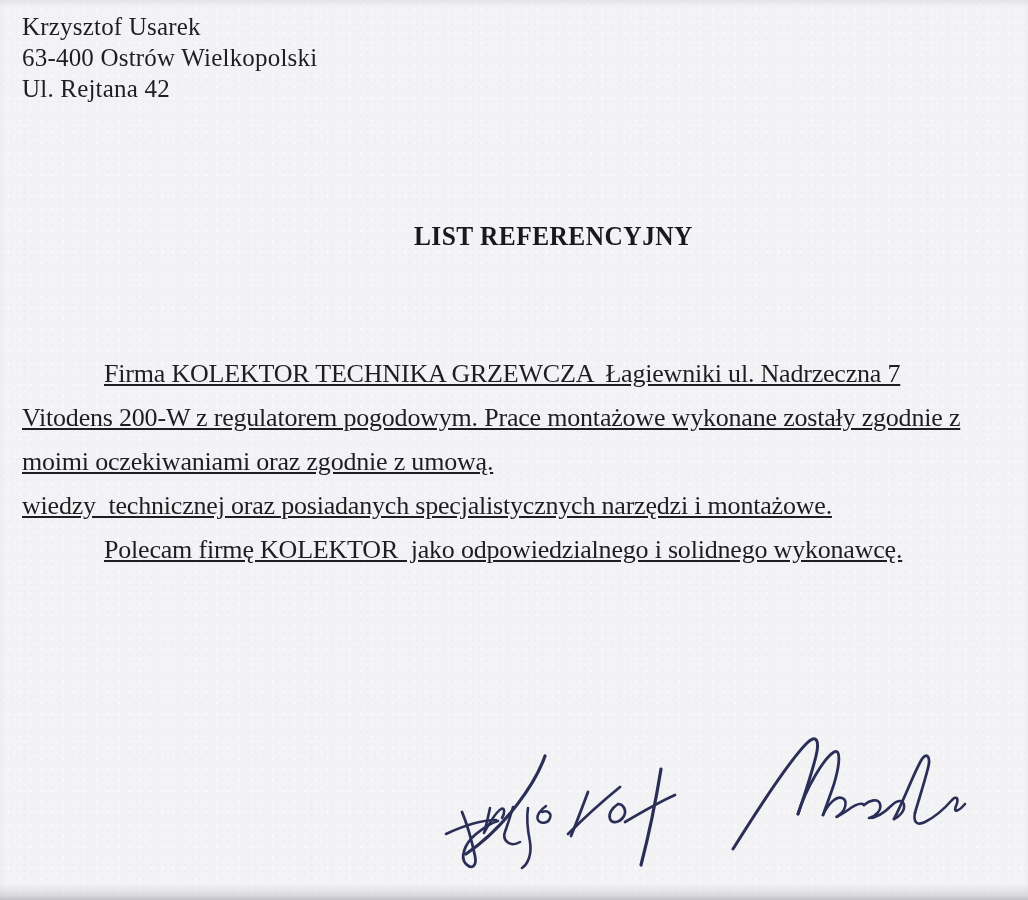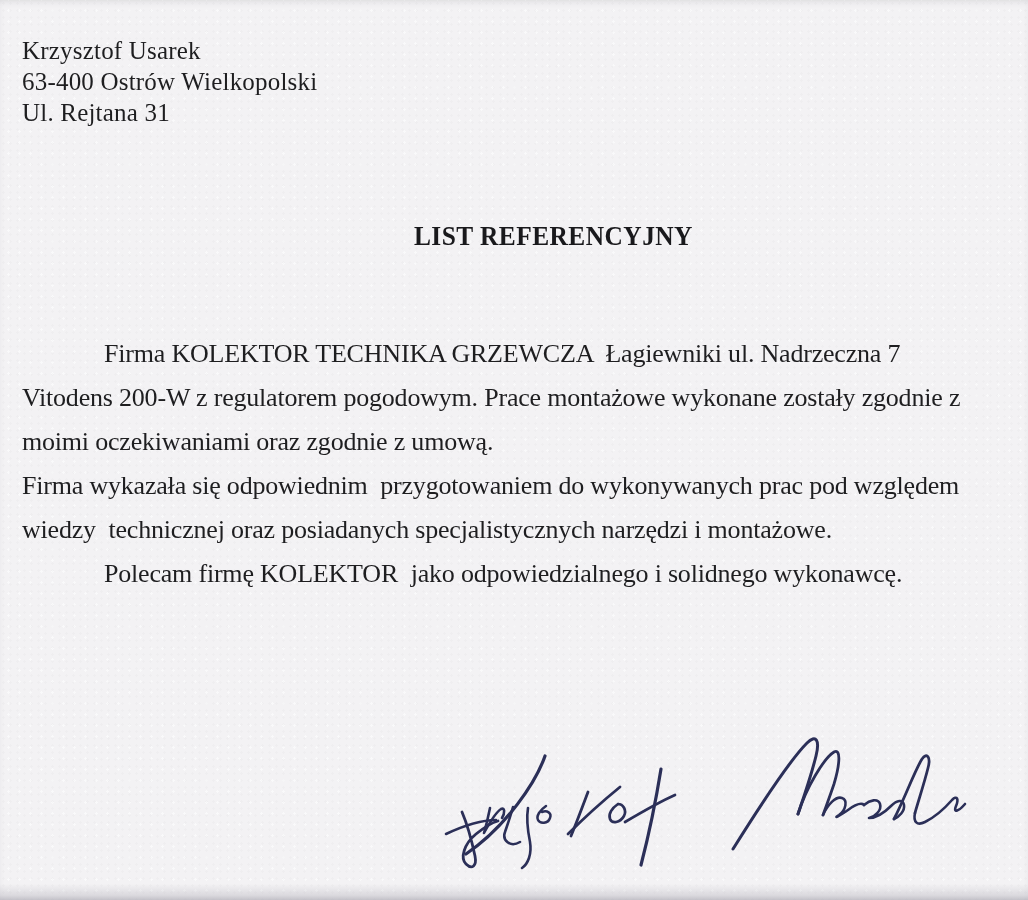--- a/index.html
+++ b/index.html
@@ -21,46 +21,46 @@
     color: #1e1e20;
     box-shadow: inset 0 4px 10px -6px rgba(40,40,50,0.25);
   }
   .sender {
     position: absolute;
     left: 22px;
     top: 11px;
     font-size: 25px;
     line-height: 31px;
     letter-spacing: 0.2px;
-    margin-top: 24px;
   }
   .title-wrap {
     position: absolute;
     left: 0;
     top: 221px;
     width: 100%;
     text-align: center;
     padding-left: 24px;
   }
   .title {
     display: inline-block;
     font-size: 27px;
     font-weight: bold;
     letter-spacing: 0.5px;
     transform: translateX(27px) scaleX(0.94);
     color: #19191c;
   }
   .body-text {
     position: absolute;
     left: 22px;
-    top: 332px;
+    top: 352px;
     width: 990px;
     font-size: 26px;
     line-height: 44px;
     letter-spacing: -0.2px;
+    text-decoration: underline;
   }
   .line { white-space: pre-wrap; }
   .line.indent { padding-left: 82px; }
   .signature {
     position: absolute;
     left: 428px;
     top: 712px;
     width: 585px;
     height: 188px;
   }
@@ -80,32 +80,31 @@
   }
 </style>
 </head>
 <body>
 
 <div class="page">
 
   <header class="sender">
     <div>Krzysztof Usarek</div>
     <div>63-400 Ostrów Wielkopolski</div>
-    <div>Ul. Rejtana 31</div>
+    <div>Ul. Rejtana 42</div>
   </header>
 
   <div class="title-wrap">
     <h1 class="title">LIST REFERENCYJNY</h1>
   </div>
 
   <main class="body-text">
     <p class="line indent">Firma KOLEKTOR TECHNIKA GRZEWCZA  Łagiewniki ul. Nadrzeczna 7</p>
     <p class="line">Vitodens 200-W z regulatorem pogodowym. Prace montażowe wykonane zostały zgodnie z</p>
     <p class="line">moimi oczekiwaniami oraz zgodnie z umową.</p>
-    <p class="line">Firma wykazała się odpowiednim  przygotowaniem do wykonywanych prac pod względem</p>
     <p class="line">wiedzy  technicznej oraz posiadanych specjalistycznych narzędzi i montażowe.</p>
     <p class="line indent">Polecam firmę KOLEKTOR  jako odpowiedzialnego i solidnego wykonawcę.</p>
   </main>
 
   <svg class="signature" viewBox="0 0 585 188" aria-label="signature">
     <g>
 
       <path d="M117,44 C108,70 78,115 38,142" stroke-width="3.2"></path>
       <path d="M34,100 C40,114 44,130 47,144 C49,154 44,158 38,152 C32,146 36,132 48,122 C58,114 66,110 70,109" stroke-width="2.8"></path>
       <path d="M18,122 C35,114 52,108 68,108" stroke-width="2.6"></path>

